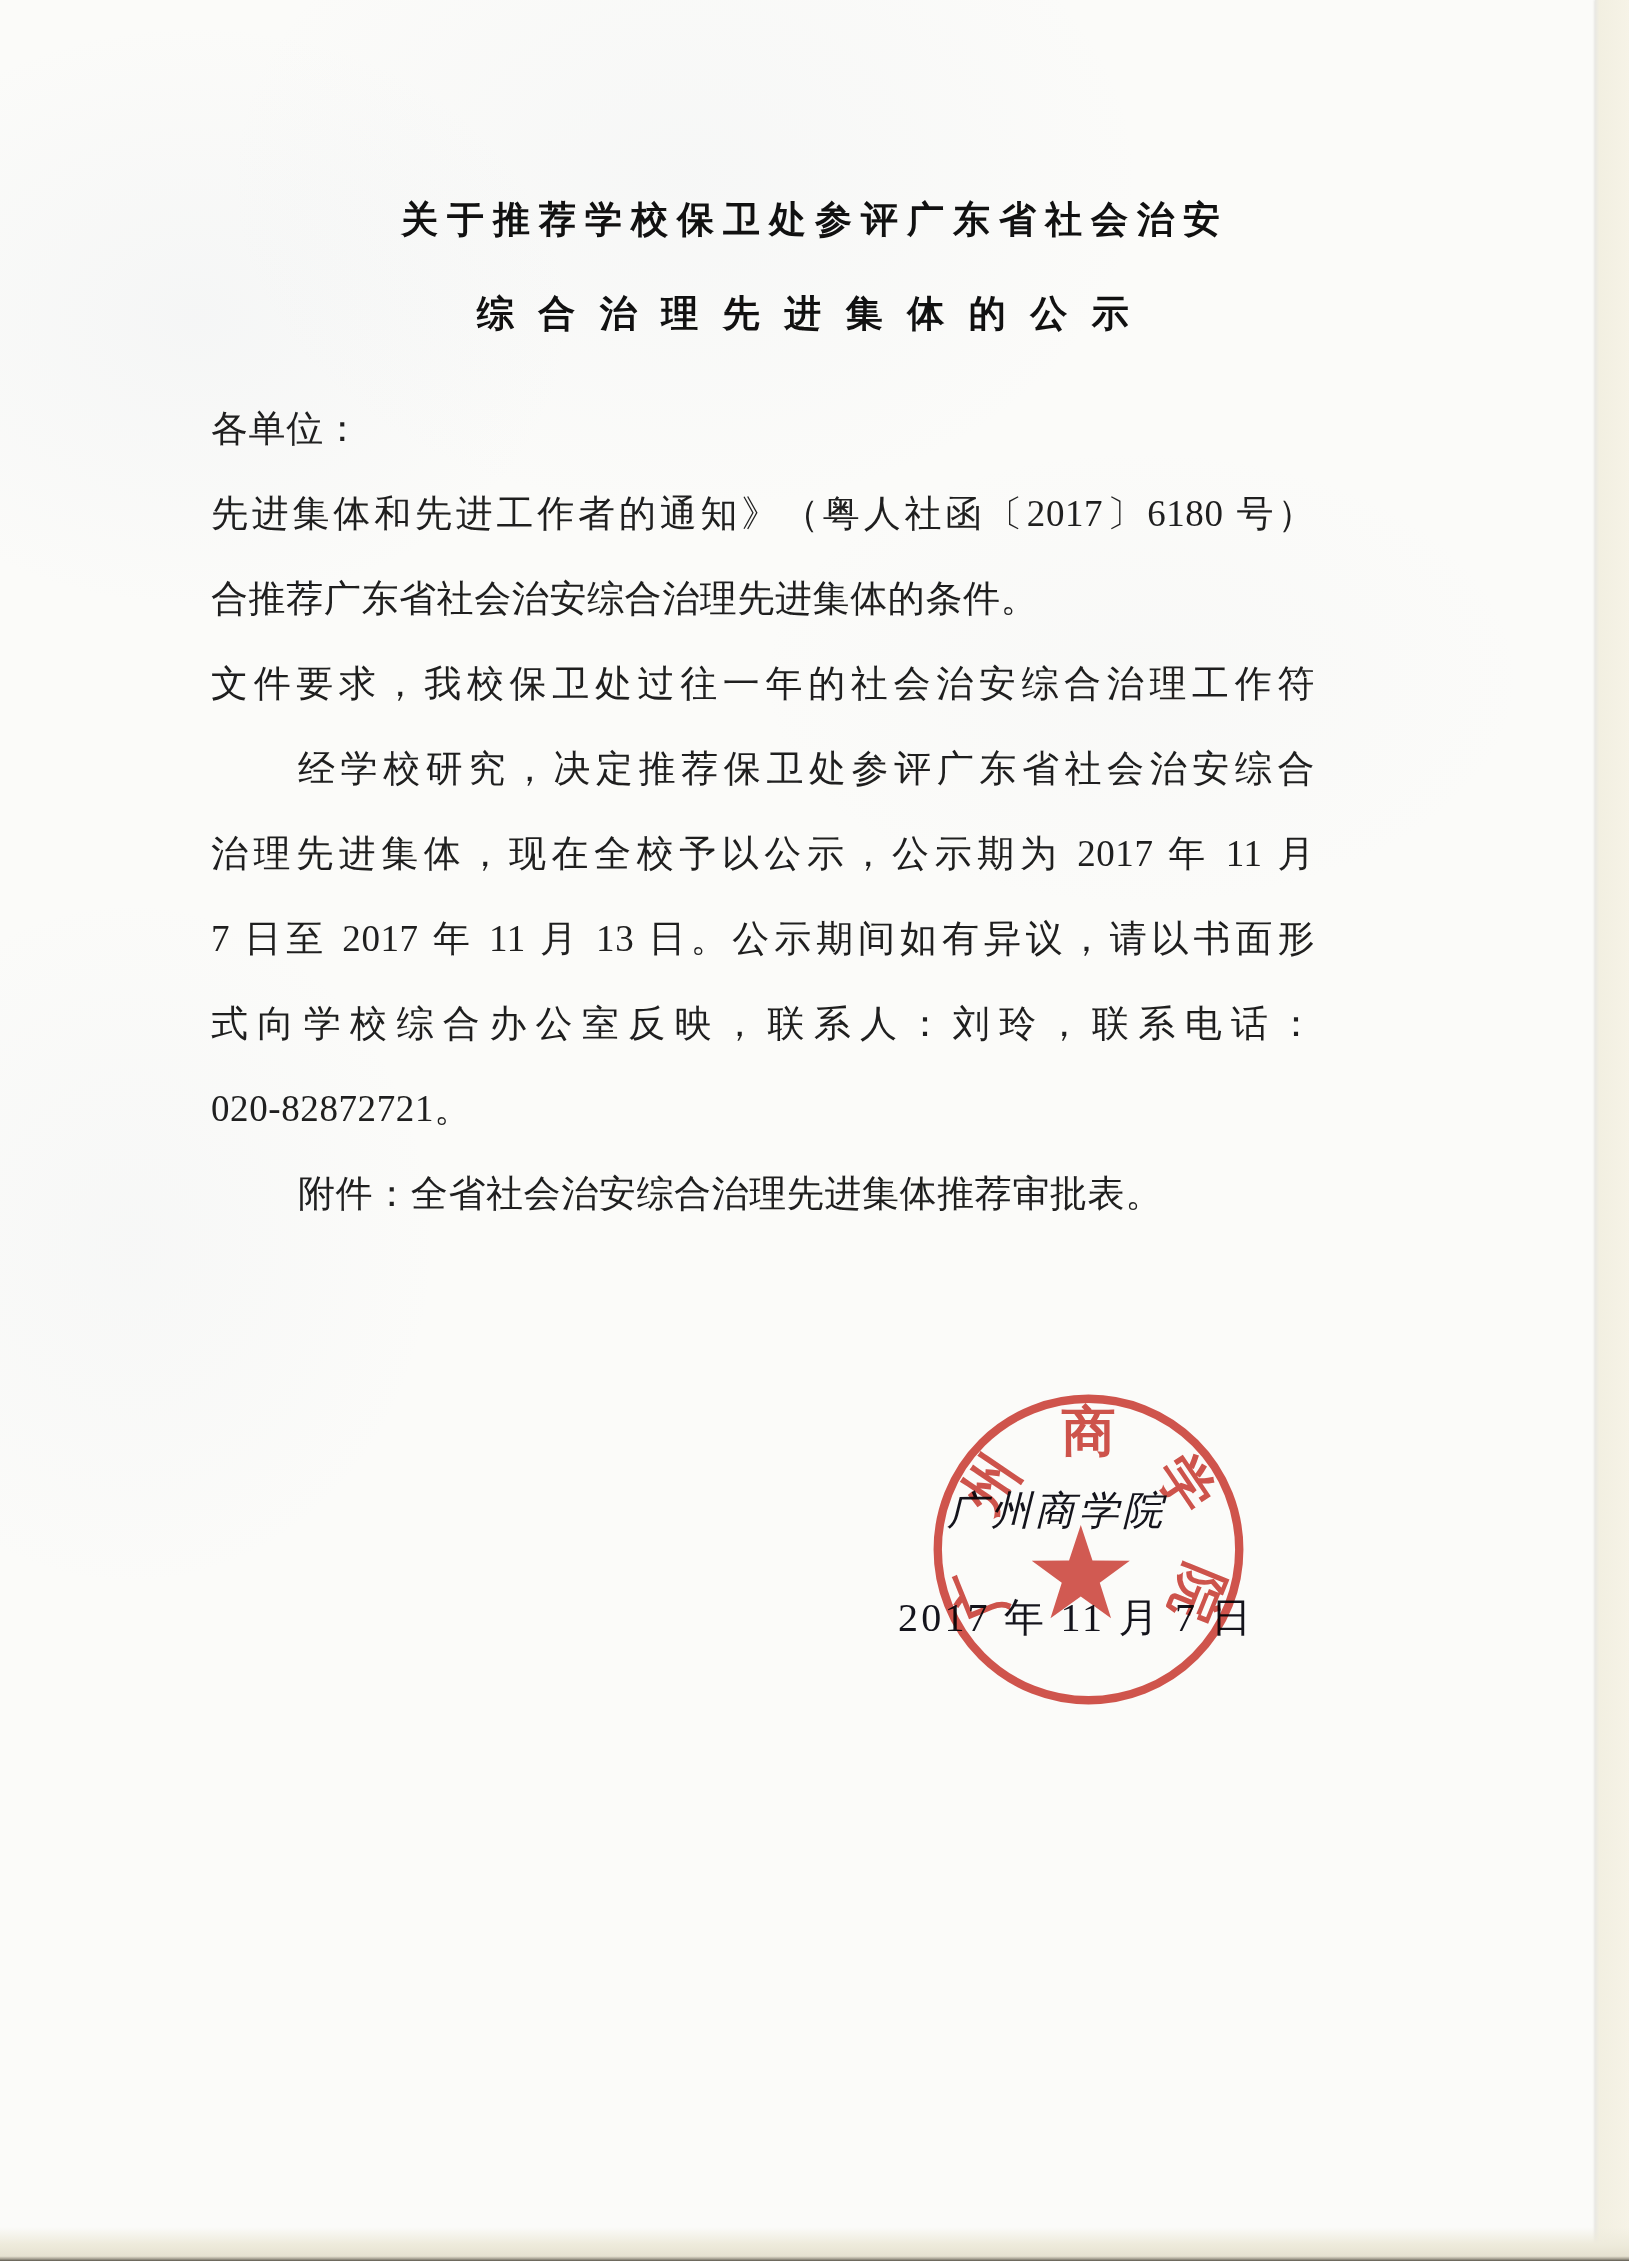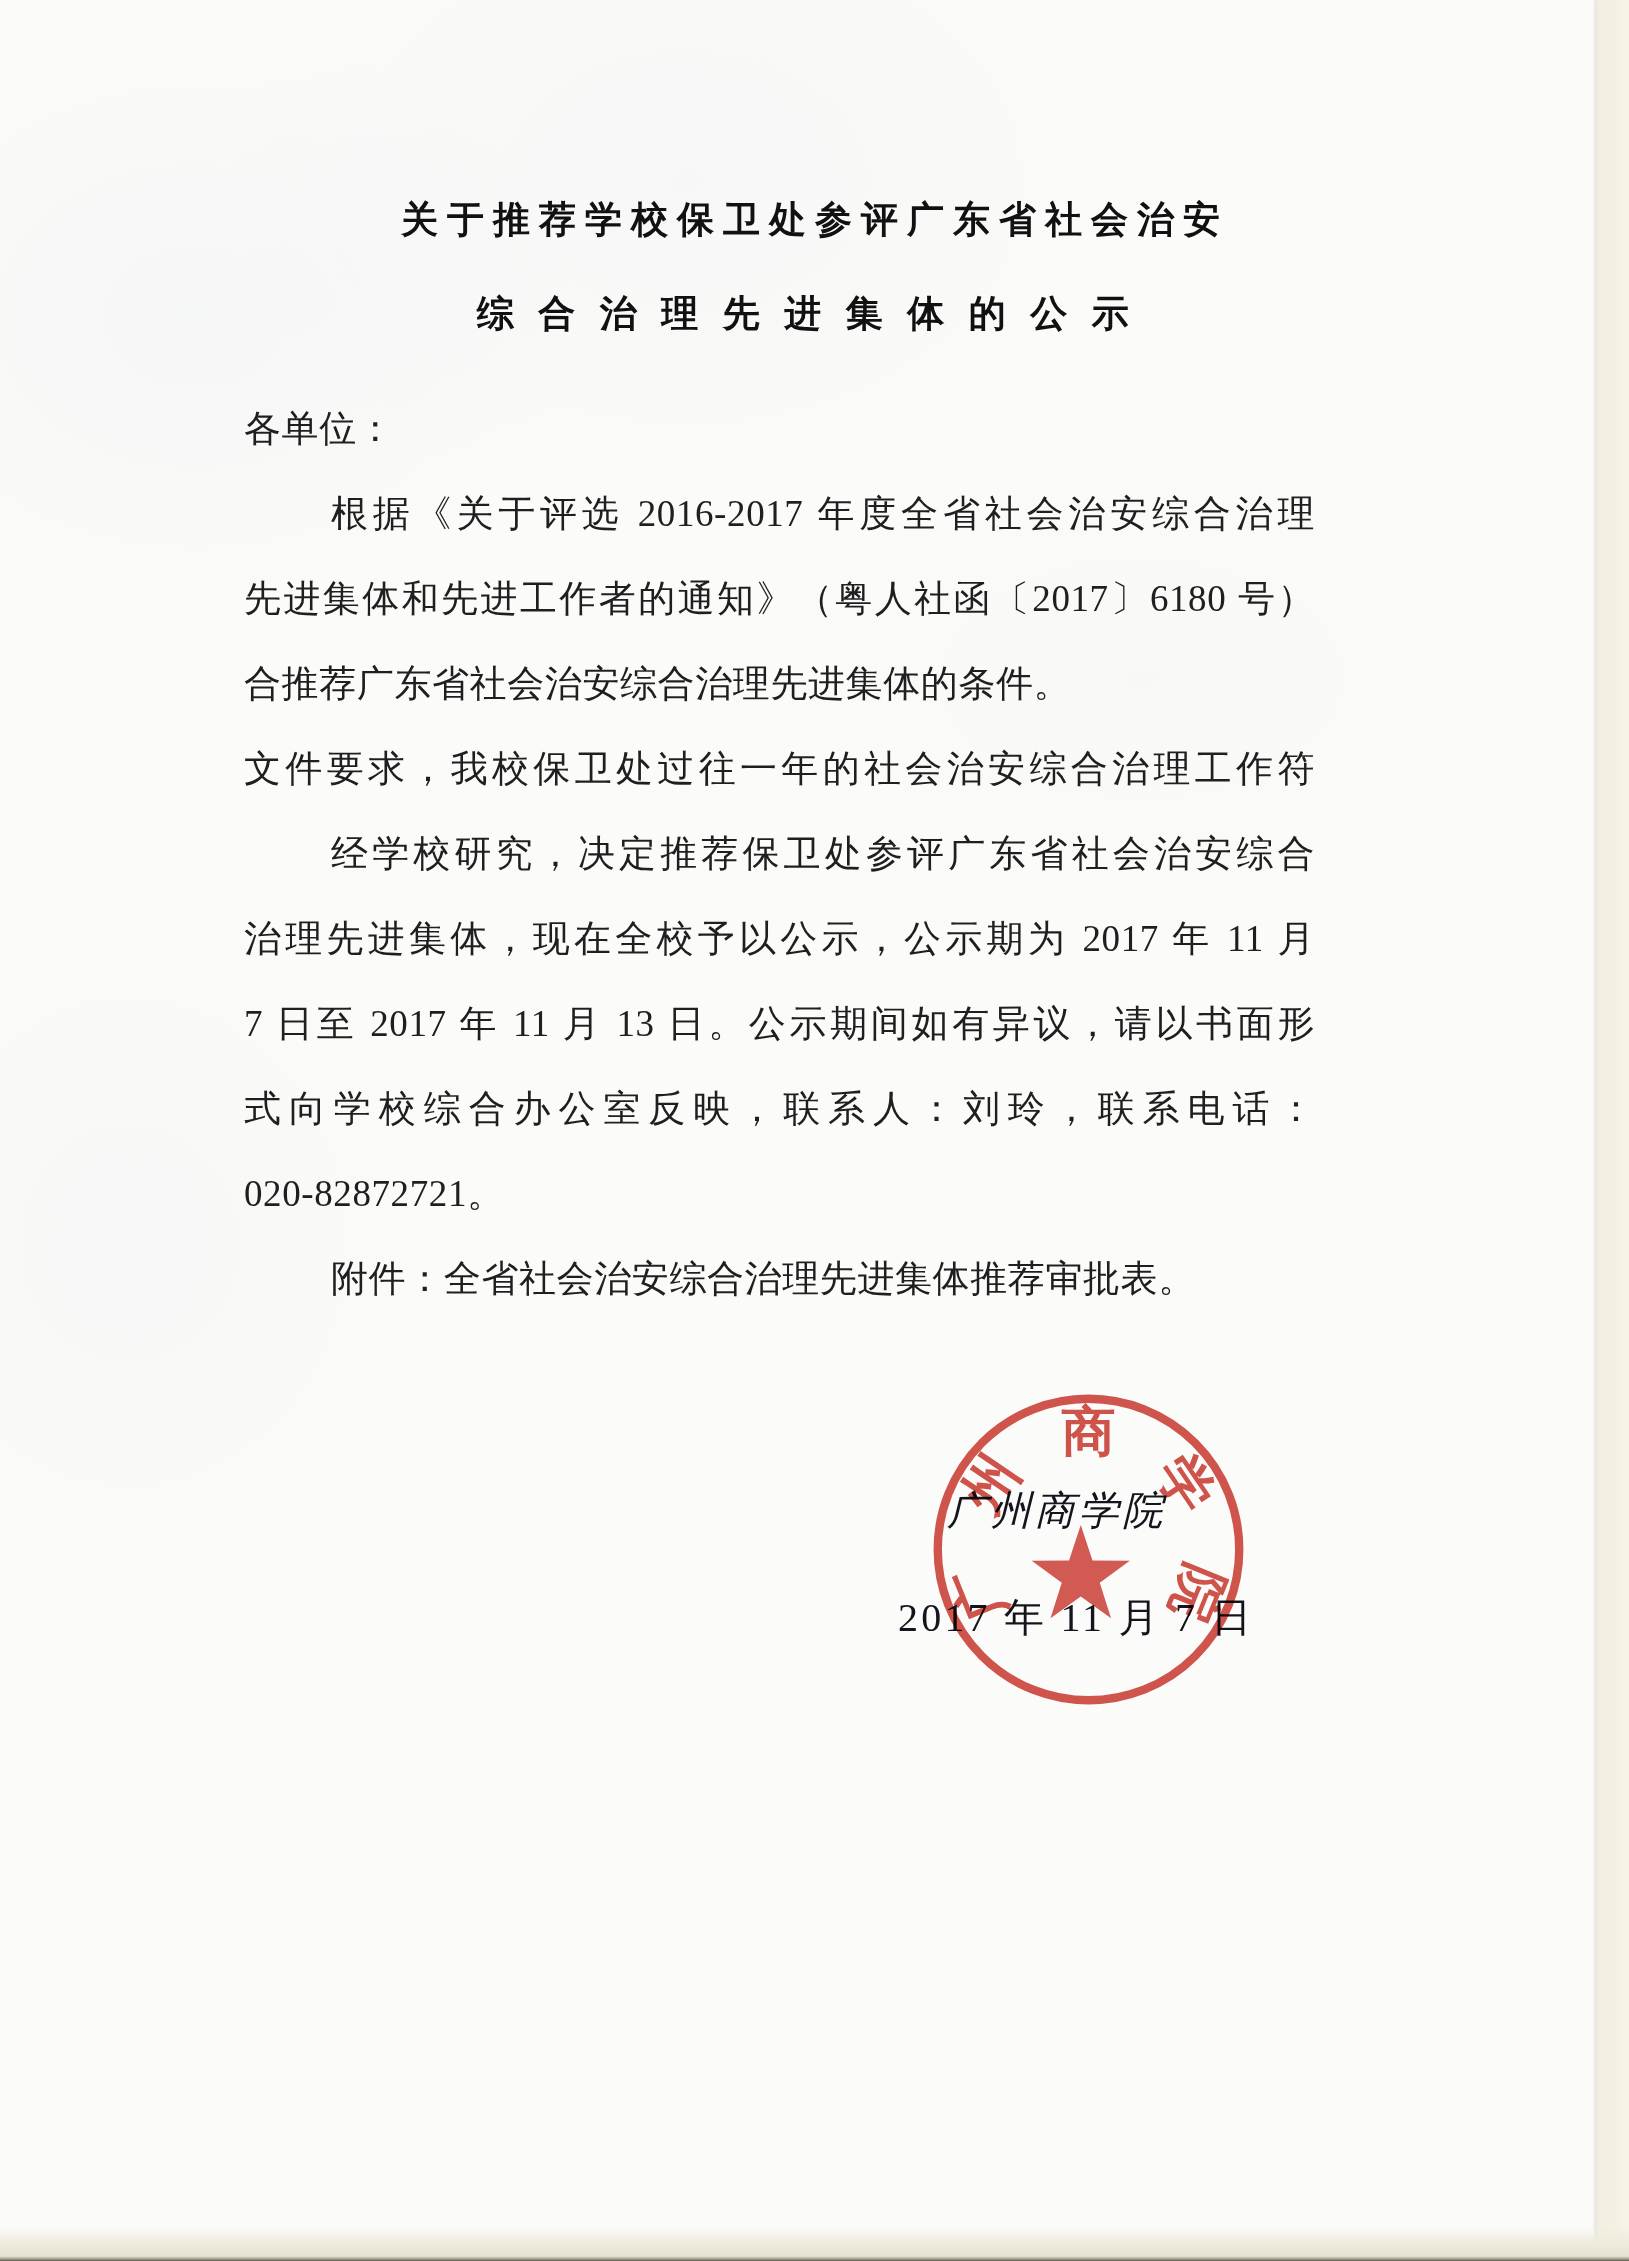--- a/index.html
+++ b/index.html
@@ -20,21 +20,20 @@
   .title-line{
     text-align:center;font-weight:700;font-size:37px;line-height:94px;
     letter-spacing:9px;color:#111;
   }
   .title-line.second{letter-spacing:24.5px;}
   .body-block{position:absolute;left:211px;top:386px;width:1104px;font-size:37px;}
   .bline{
     height:85px;line-height:85px;
     text-align:justify;text-align-last:justify;
     letter-spacing:0.6px;
-    margin-left:33px;
   }
   .bline.last{text-align-last:left;}
   .bline.indent{text-indent:87px;}
   .sig-org{
     position:absolute;left:947px;top:1483px;
     font-size:40px;letter-spacing:3.9px;color:#14141c;z-index:2;font-style:italic;
   }
   .sig-date{
     position:absolute;left:898px;top:1590px;
     font-size:40px;letter-spacing:3.2px;color:#14141c;z-index:2;
@@ -65,21 +64,20 @@
 <div class="page">
 
   <div class="title-block">
     <div class="title-line">关于推荐学校保卫处参评广东省社会治安</div>
     <div class="title-line second">综合治理先进集体的公示</div>
   </div>
 
   <div class="body-block">
     <div class="bline last">各单位：</div>
 
-    <div class="bline indent">根据《关于评选 2016-2017 年度全省社会治安综合治理</div>
     <div class="bline">先进集体和先进工作者的通知》（粤人社函〔2017〕6180 号）</div>
     <div class="bline last">合推荐广东省社会治安综合治理先进集体的条件。</div>
     <div class="bline">文件要求，我校保卫处过往一年的社会治安综合治理工作符</div>
 
     <div class="bline indent">经学校研究，决定推荐保卫处参评广东省社会治安综合</div>
     <div class="bline">治理先进集体，现在全校予以公示，公示期为 2017 年 11 月</div>
     <div class="bline">7 日至 2017 年 11 月 13 日。公示期间如有异议，请以书面形</div>
     <div class="bline">式向学校综合办公室反映，联系人：刘玲，联系电话：</div>
     <div class="bline last">020-82872721。</div>
 

